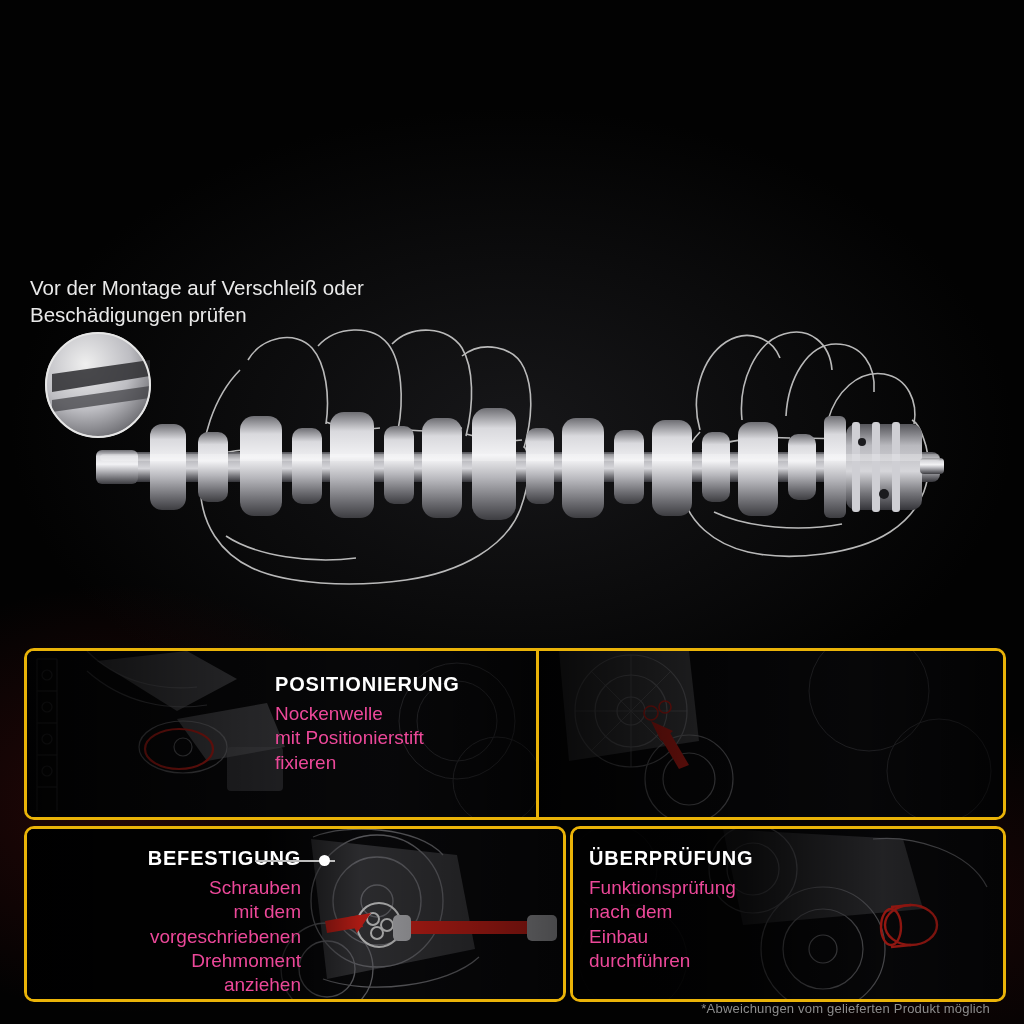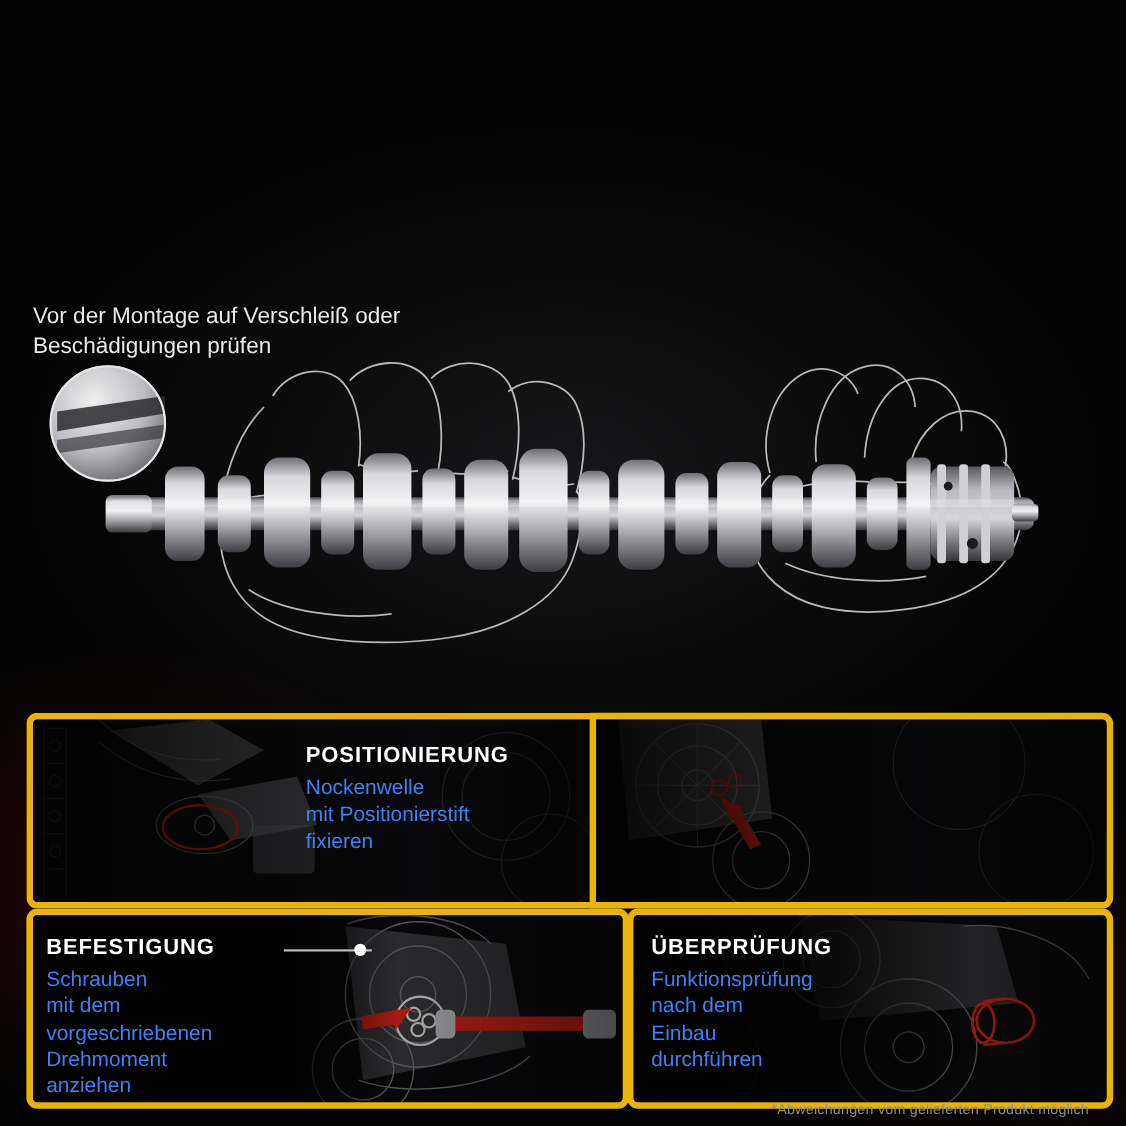--- a/index.html
+++ b/index.html
@@ -78,21 +78,21 @@
     height: 330px;
   }
   .hero svg { display: block; }
 
   
   .panel {
     position: absolute;
     border-radius: 10px;
     overflow: hidden;
     background: #070708;
-    border: 6px solid #eab308;
+    border: 3px solid #eab308;
   }
   .panel .art {
     position: absolute;
     inset: 0;
     opacity: 0.85;
   }
   .panel .shade {
     position: absolute;
     inset: 0;
     background: linear-gradient(90deg, rgba(0,0,0,0.88) 0%, rgba(0,0,0,0.55) 35%, rgba(0,0,0,0.25) 70%, rgba(0,0,0,0.7) 100%);
@@ -103,21 +103,21 @@
   }
   .p-head {
     color: #ffffff;
     font-size: 20px;
     font-weight: bold;
     letter-spacing: 0.8px;
     margin-bottom: 6px;
     white-space: nowrap;
   }
   .p-body {
-    color: #3b82f6;
+    color: #ec4899;
     font-size: 19px;
     line-height: 1.28;
     white-space: pre-line;
   }
 
   
   #panel-positionierung {
     top: 648px; left: 24px; width: 512px; height: 166px;
     border-top-right-radius: 0; border-bottom-right-radius: 0;
     border-right: none;
@@ -129,21 +129,21 @@
   #panel-positionierung .p-text { left: 248px; top: 22px; width: 250px; }
   #panel-markierung .p-text { left: 240px; top: 22px; width: 220px; }
 
   
   #panel-befestigung {
     top: 826px; left: 24px; width: 536px; height: 170px;
   }
   #panel-ueberpruefung {
     top: 826px; left: 570px; width: 430px; height: 170px;
   }
-  #panel-befestigung .p-text { left: 12px; top: 18px; width: 262px; }
+  #panel-befestigung .p-text { left: 12px; top: 18px; width: 262px; text-align: right; }
   #panel-ueberpruefung .p-text { left: 16px; top: 18px; width: 230px; }
 
   .bullet-line {
     position: absolute;
     z-index: 6;
     left: 228px;
     top: 31px;
     width: 80px;
     height: 2px;
     background: #bdbdbd;

